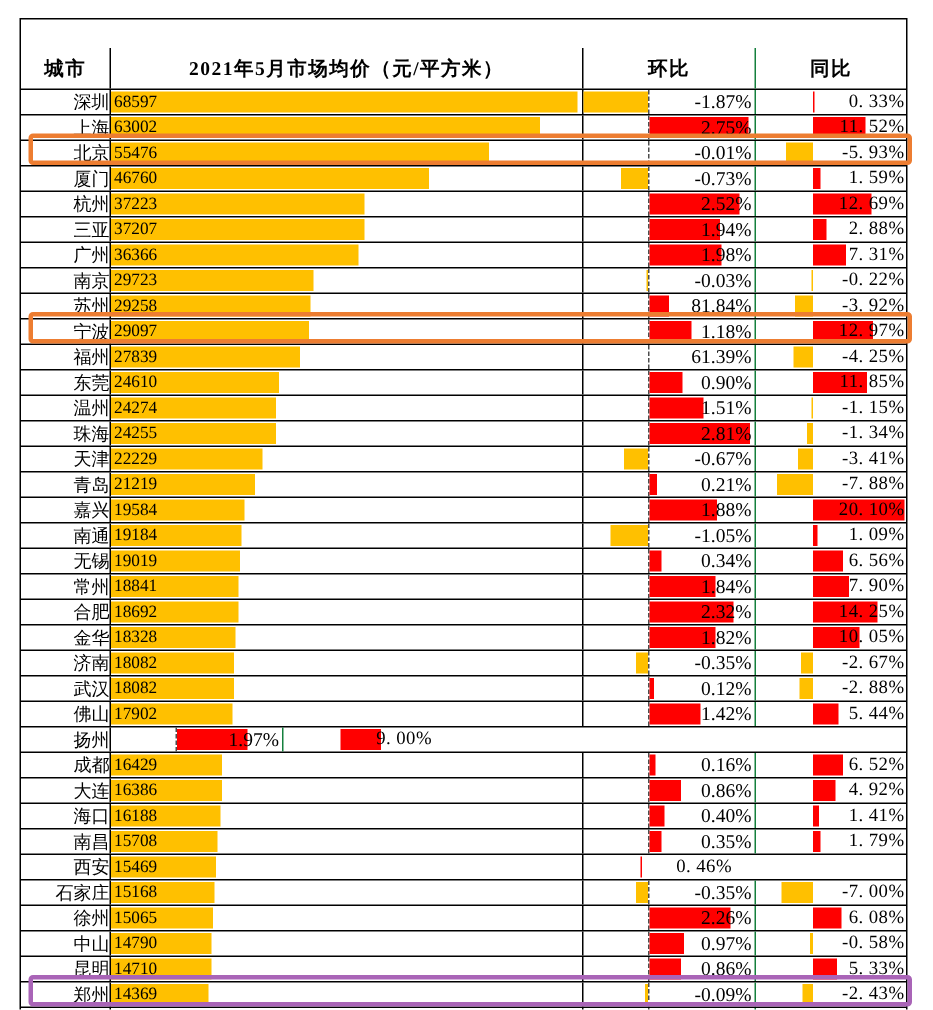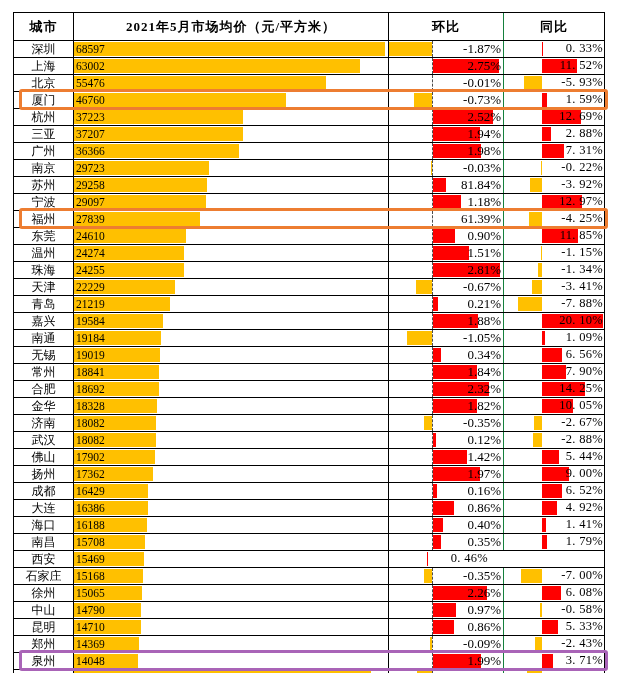--- a/index.html
+++ b/index.html
@@ -1,29 +1,29 @@
 <!DOCTYPE html>
 <html style="--gold: #FFC000; --red: #FF0000; --orange-box: #ED7D31; --purple-box: #A964B7;"><head>
 <meta charset="utf-8">
 <style>
   html,body{margin:0;padding:0;background:#fff;}
   body{width:622px;height:673px;overflow:hidden;
        font-family:"Liberation Serif","DejaVu Serif",serif;color:#000;}
   #app{position:relative;width:622px;height:673px;overflow:hidden;background:#fff;}
   .table{position:absolute;left:13px;top:12px;width:590px;border:1px solid #000;}
-  .thead{display:flex;height:27px;border-bottom:1px solid #000;font-weight:bold;font-size:13px;}
+  .thead{display:flex;height:27px;border-bottom:1px solid #000;font-weight:bold;font-size:13px;margin-top:19px;}
   .th{display:flex;align-items:center;justify-content:center;letter-spacing:1px;}
   .c-city{width:59px;border-right:1px solid #000;flex:none;}
   .c-price{width:314px;border-right:1px solid #000;flex:none;}
   .c-mom{width:114px;border-right:1px solid #15803d;flex:none;}
   .c-yoy{width:100px;flex:none;}
   .tr{display:flex;height:16px;border-bottom:1px solid #000;position:relative;}
   .tr:last-child{border-bottom:1px solid #000;}
   .td{position:relative;overflow:visible;}
-  .cityname{display:block;width:100%;text-align:center;font-size:12px;line-height:16px;
+  .cityname{display:block;width:100%;text-align:right;font-size:12px;line-height:16px;
             white-space:nowrap;overflow:hidden;}
   .bar{position:absolute;top:1px;height:14px;}
   .gold{background:var(--gold,#FFC000);}
   .redbar{background:var(--red,#FF0000);}
   .pricetext{position:absolute;left:2px;top:0;font-size:11.5px;line-height:16px;z-index:2;}
   .zeroline{position:absolute;top:0;bottom:0;width:0;border-left:1px dashed #4d4d4d;z-index:0;}
   .pct{position:absolute;right:2px;top:0;font-size:13px;line-height:15px;z-index:2;white-space:nowrap;}
   .pct.yoy{right:1px;font-size:12.5px;letter-spacing:0.3px;}
   .td .bar{z-index:1;}
   .hl{position:absolute;left:19px;width:583px;height:15px;border:3px solid;border-radius:3px;
@@ -488,24 +488,20 @@
           </div>
           <div class="td c-yoy">
             <div class="bar redbar" style="left: 38px; width: 17px;"></div>
             <span class="pct yoy">5. 44%</span>
           </div>
         </div>
         <div class="tr">
           <div class="td c-city">
             <span class="cityname">扬州</span>
           </div>
-          <div class="td c-price">
-            <div class="bar gold" style="left: 0px; width: 79px;"></div>
-            <span class="pricetext">17362</span>
-          </div>
           <div class="td c-mom">
             <div class="zeroline" style="left: 43px;"></div>
             <div class="bar redbar" style="left: 44px; width: 47px;"></div>
             <span class="pct">1.97%</span>
           </div>
           <div class="td c-yoy">
             <div class="bar redbar" style="left: 38px; width: 27px;"></div>
             <span class="pct yoy">9. 00%</span>
           </div>
         </div>

